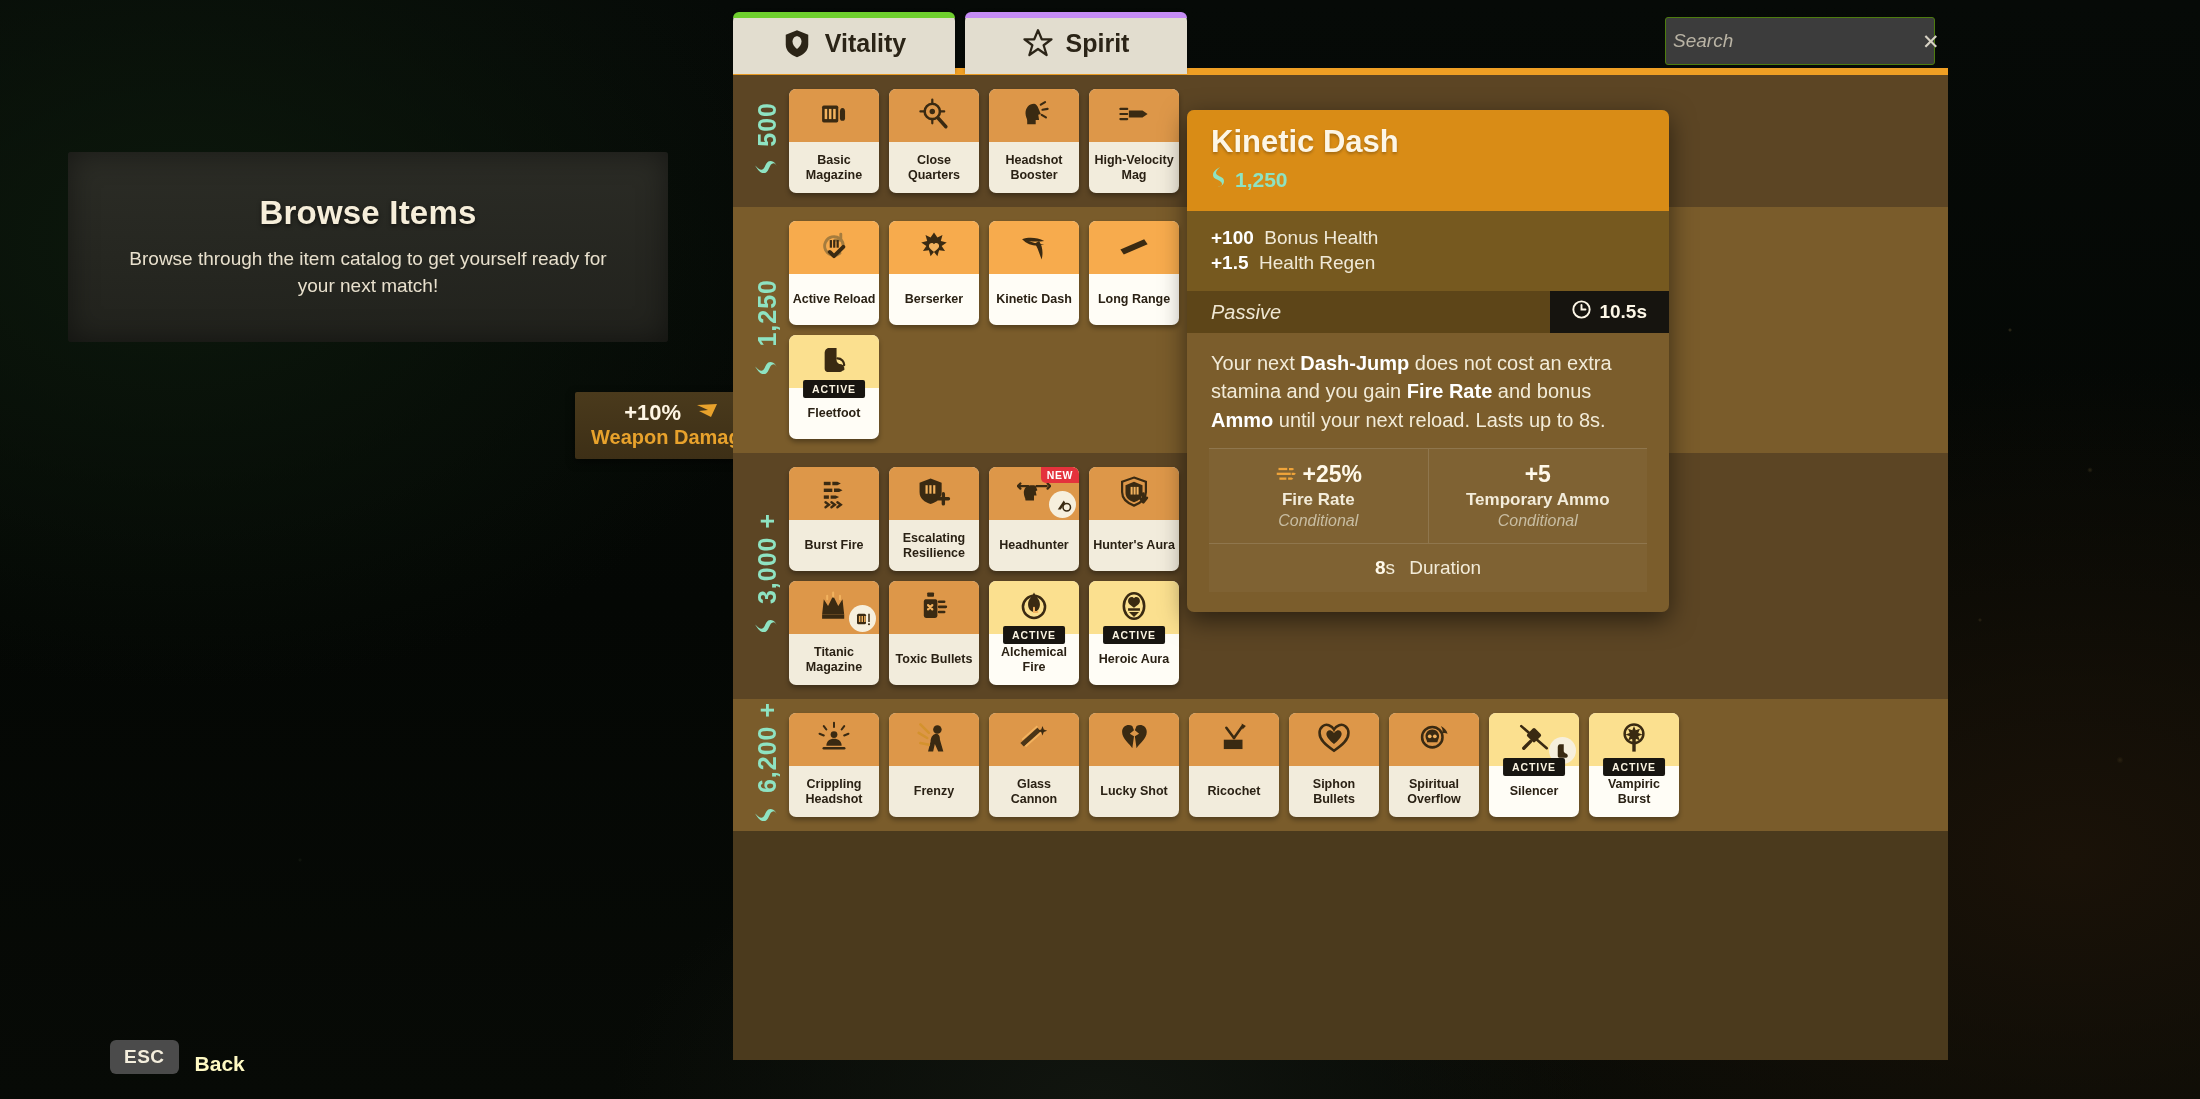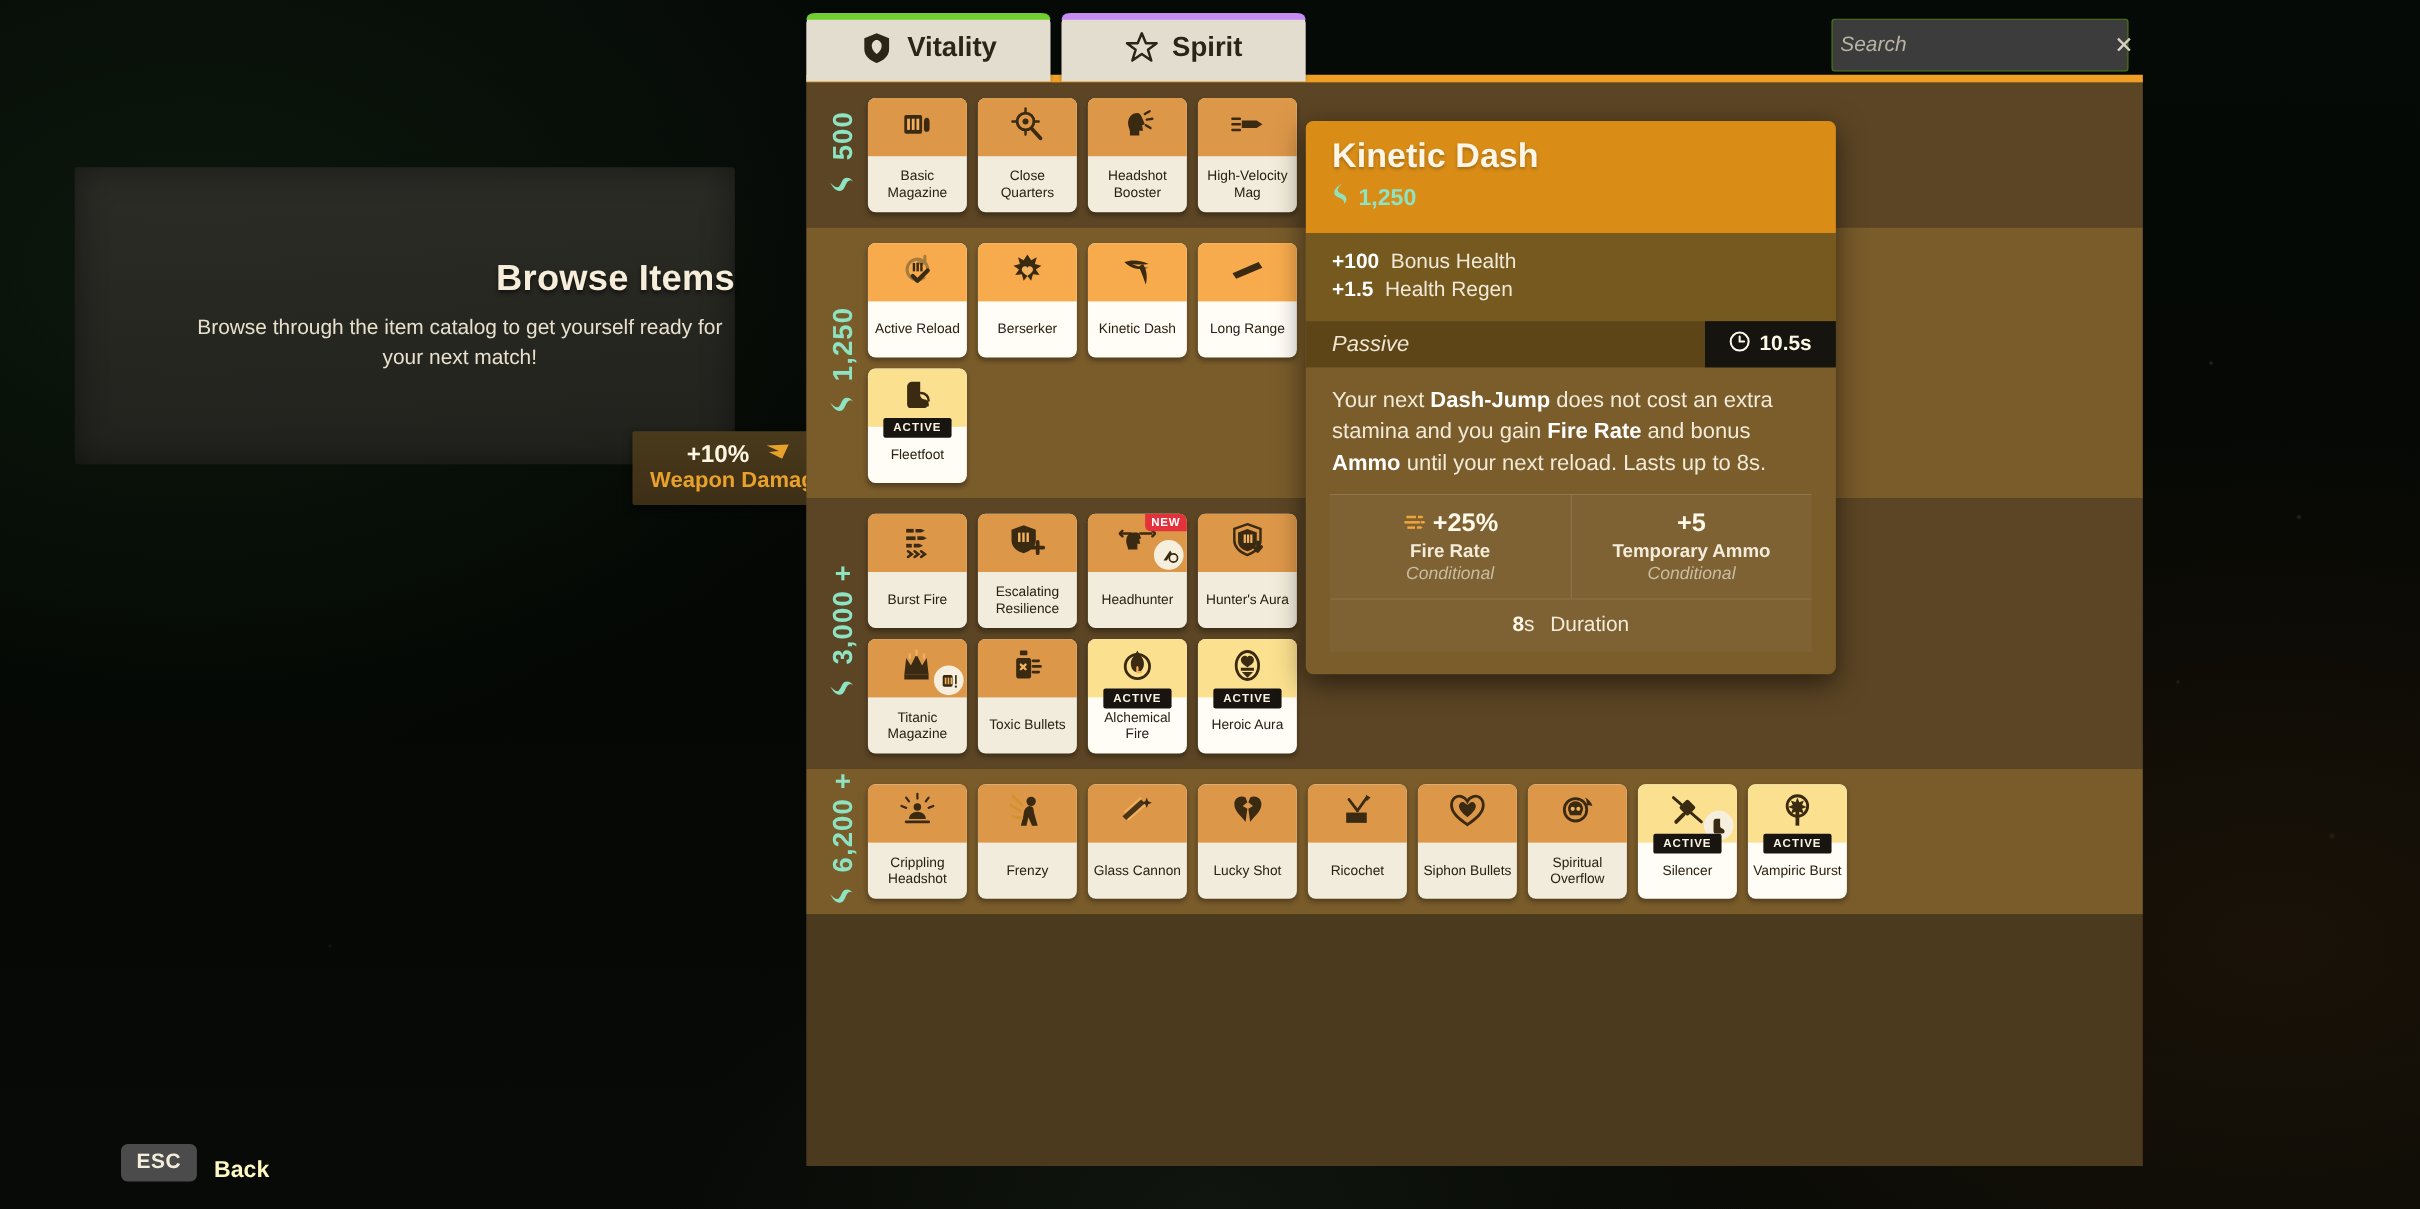--- a/index.html
+++ b/index.html
@@ -24,24 +24,24 @@
     background:
       radial-gradient(circle 3px at 2010px 330px, rgba(190,160,90,.28), transparent 70%),
       radial-gradient(circle 4px at 2090px 470px, rgba(190,160,90,.20), transparent 70%),
       radial-gradient(circle 3px at 1980px 620px, rgba(190,160,90,.18), transparent 70%),
       radial-gradient(circle 5px at 2120px 760px, rgba(180,150,80,.14), transparent 70%),
       radial-gradient(circle 3px at 300px 860px, rgba(120,140,90,.12), transparent 70%);
   }
 
   
   #browse-panel{
-    position:absolute; left:68px; top:152px; width:600px; height:270px;
+    position:absolute; left:68px; top:152px; width:600px; height:190px;
     background:linear-gradient(180deg, rgba(46,46,40,.92), rgba(36,36,31,.90));
     border-radius:3px;
-    display:flex; flex-direction:column; align-items:flex-end; justify-content:center;
+    display:flex; flex-direction:column; align-items:center; justify-content:center;
     box-shadow:0 0 30px rgba(0,0,0,.45) inset;
   }
   #browse-title{
     font-size:33px; font-weight:bold; color:#f6eeda; letter-spacing:.2px;
     text-shadow:0 2px 4px rgba(0,0,0,.6);
   }
   #browse-sub{
     margin-top:14px; font-size:19px; color:#e8e0cd; text-align:center;
     line-height:1.42; max-width:500px;
   }
@@ -129,21 +129,21 @@
   .item .art{
     height:53px; background:#dd9749;
     display:flex; align-items:center; justify-content:center; position:relative;
   }
   .item.bright .art{ background:#f7ab4d; }
   .item.bright{ background:#fffdf6; }
   .item.sel{ background:#fffdf6; }
   .item.sel .art{ background:#fbe08f; }
   .item .nm{
     flex:1; display:flex; align-items:center; justify-content:center; text-align:center;
-    font-size:12.5px; font-weight:normal; color:#2a2114; line-height:1.18; padding:0 3px;
+    font-size:12.5px; font-weight:bold; color:#2a2114; line-height:1.18; padding:0 3px;
   }
   .item .badge-active{
     position:absolute; left:50%; transform:translateX(-50%);
     bottom:-10px; background:#181510; color:#fbf4e2;
     font-size:10.5px; font-weight:bold; letter-spacing:.9px;
     padding:3px 9px; border-radius:2px; z-index:3; white-space:nowrap;
   }
   .item .badge-new{
     position:absolute; right:0; top:0; background:#e4323c; color:#fff;
     font-size:10.5px; font-weight:bold; letter-spacing:.6px;

